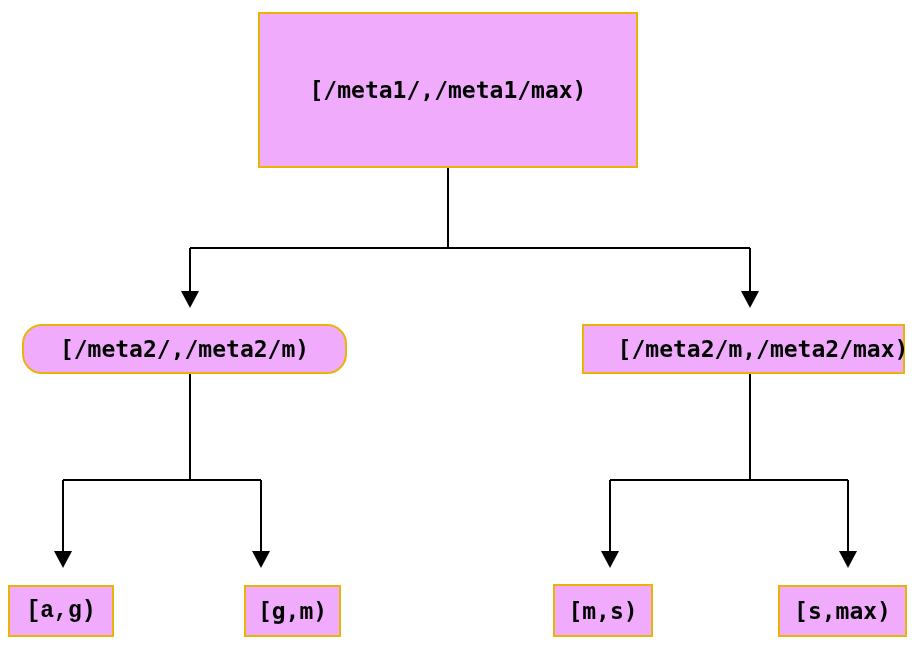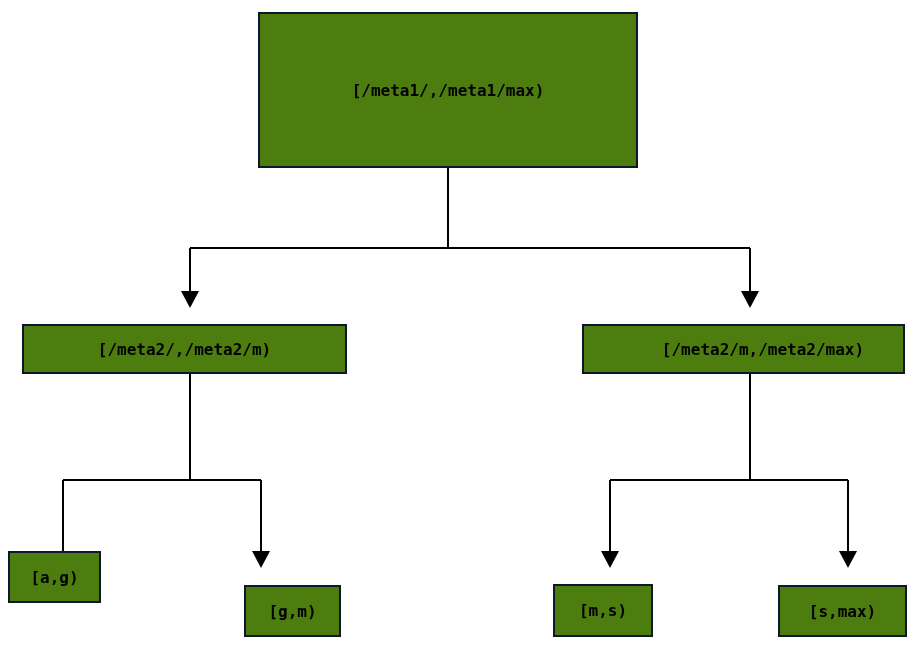--- a/index.html
+++ b/index.html
@@ -21,34 +21,34 @@
     stroke: #000000;
     stroke-width: 2;
     fill: none;
   }
   .arrowhead {
     fill: #000000;
     stroke: none;
   }
   .node {
     position: absolute;
-    border: 2px solid #0f172a;
-    background: #4d7c0f;
+    border: 2px solid #eab308;
+    background: #f0abfc;
     color: #000000;
     display: flex;
     align-items: center;
     justify-content: center;
-    font-size: 16px;
+    font-size: 23px;
     font-weight: bold;
     white-space: nowrap;
   }
   .node-root  { left: 258px; top: 12px;  width: 380px; height: 156px; }
-  .node-left  { left: 22px;  top: 324px; width: 325px; height: 50px; }
+  .node-left  { left: 22px;  top: 324px; width: 325px; height: 50px; border-radius: 20px; }
   .node-right { left: 582px; top: 324px; width: 323px; height: 50px; padding-left: 39px; }
-  .node-leaf-ag   { left: 8px;   top: 551px; width: 93px; height: 52px; }
+  .node-leaf-ag   { left: 8px;   top: 585px; width: 106px; height: 52px; font-family: Liberation Mono, monospace; }
   .node-leaf-gm   { left: 205px; top: 585px; width: 97px;  height: 52px; margin-left: 39px; }
   .node-leaf-ms   { left: 553px; top: 584px; width: 100px; height: 53px; }
   .node-leaf-smax { left: 778px; top: 585px; width: 129px; height: 52px; }
 </style>
 </head>
 <body>
 
 <div class="canvas">
 
   <svg class="edges" viewBox="0 0 912 652" xmlns="http://www.w3.org/2000/svg">

